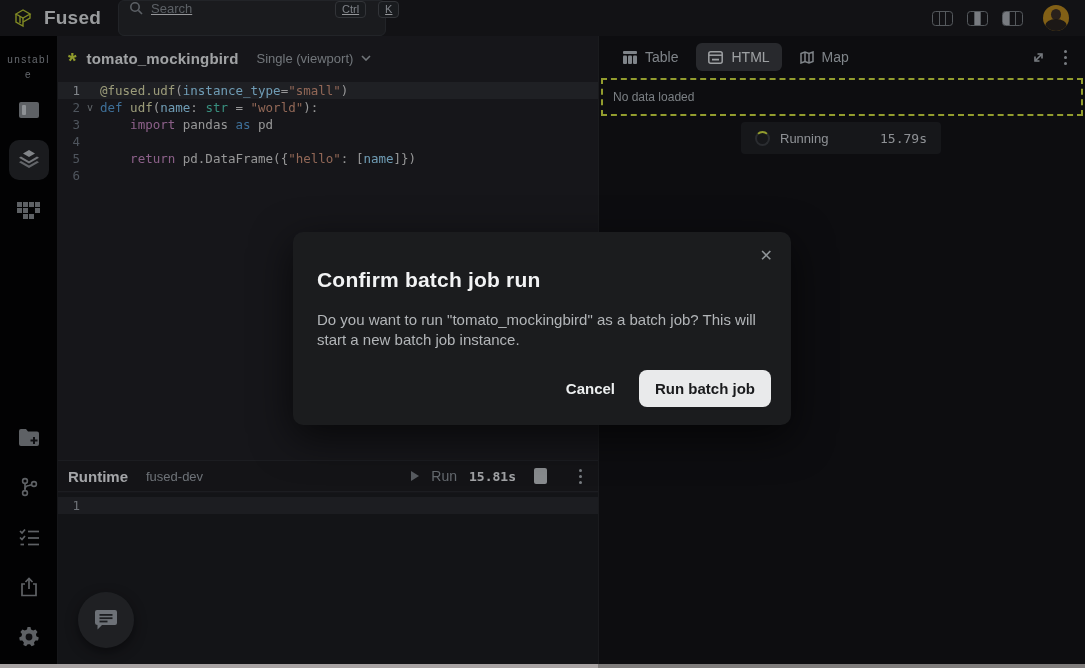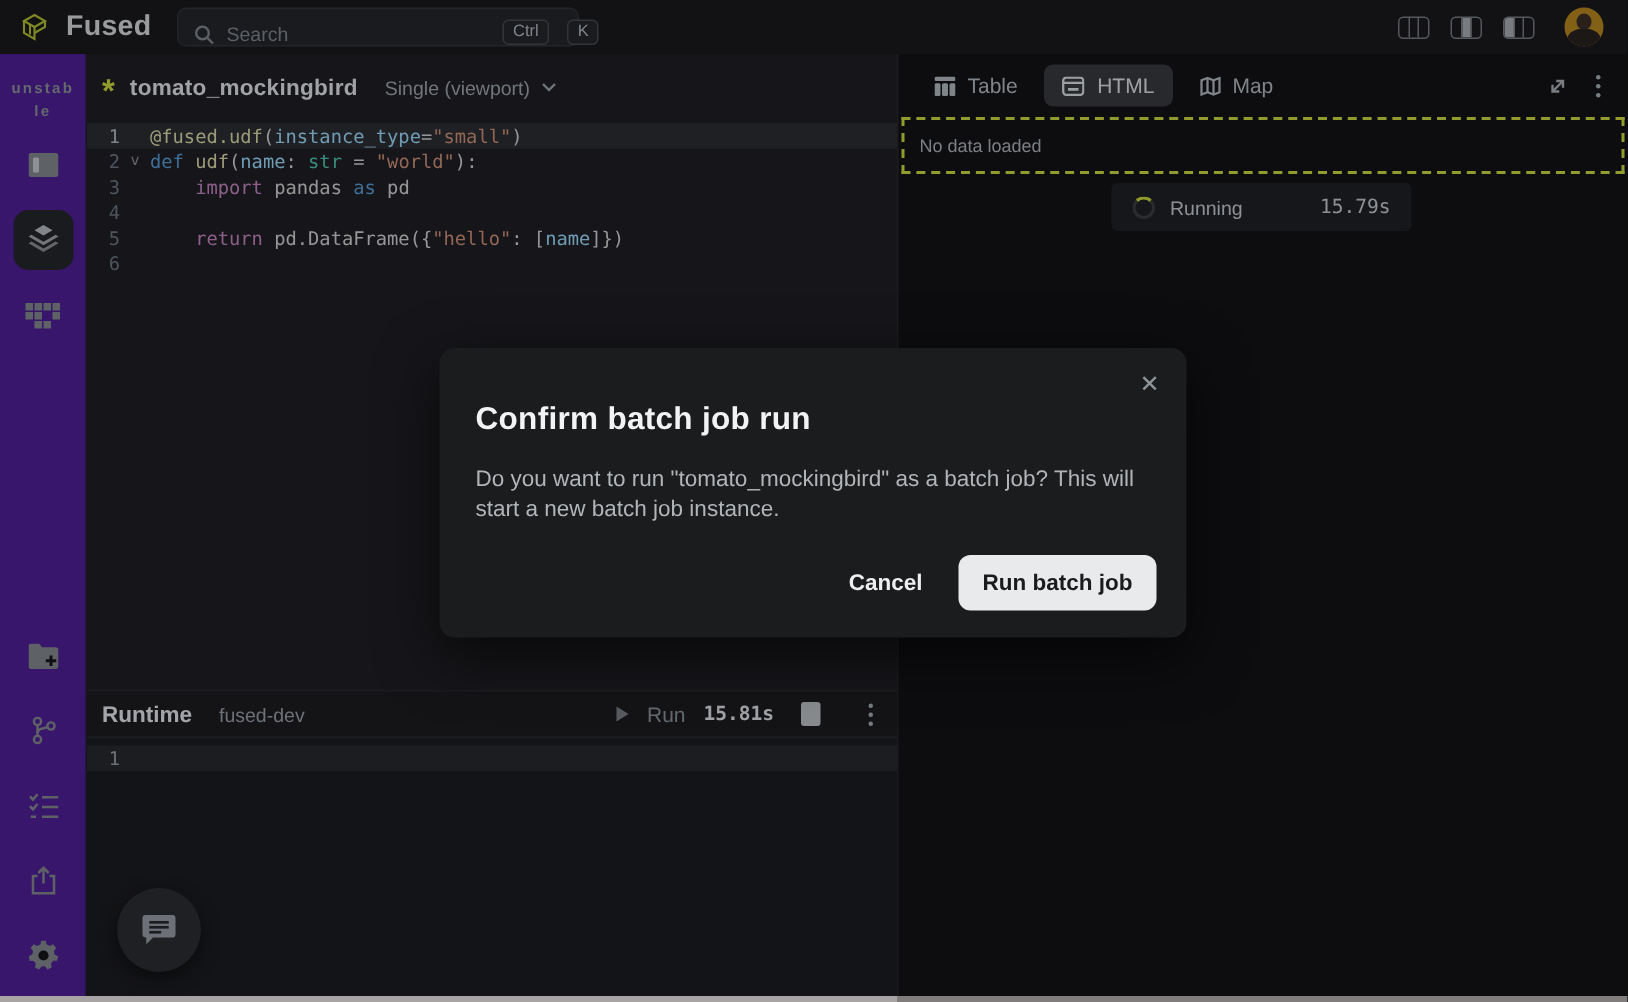--- a/index.html
+++ b/index.html
@@ -11,22 +11,22 @@
   svg { display:block; }
 
   
   .topbar {
     position:absolute; left:0; top:0; right:0; height:36px;
     background:#17181a; display:flex; align-items:center; z-index:5;
   }
   .logo-wrap { display:flex; align-items:center; gap:10px; padding-left:12px; width:118px; }
   .app-name { font-size:19px; font-weight:700; color:#d9dbdd; letter-spacing:.2px; }
   .search-pill {
-    width:268px; height:26px; background:#232528; border:1px solid #2e3135;
-    border-radius:6px; display:flex; align-items:flex-end; padding:0 6px 0 10px; gap:8px;
+    width:268px; height:36px; background:#232528; border:1px solid #2e3135;
+    border-radius:6px; display:flex; align-items:flex-start; padding:0 6px 0 10px; gap:8px;text-decoration:underline;
   }
   .search-input {
     flex:1; background:transparent; border:none; outline:none;
     color:#c8ccd0; font-size:13px; font-family:"Liberation Sans",sans-serif;
   }
   .search-input::placeholder { color:#81878d; }
   .kbd {
     font-size:11px; color:#b4bac0; border:1px solid #45484c; border-radius:4px;
     padding:2px 6px; line-height:1; background:#222427;
   }
@@ -42,21 +42,21 @@
   .avatar {
     width:26px; height:26px; border-radius:50%; overflow:hidden; background:#b8871c;
     position:relative; margin-left:6px; cursor:pointer;
   }
   .avatar .head { position:absolute; left:8px; top:4px; width:10px; height:11px; border-radius:50%; background:#3a2d24; }
   .avatar .body { position:absolute; left:2px; top:14px; width:22px; height:14px; border-radius:50% 50% 0 0; background:#26201c; }
 
   
   .sidebar {
     position:absolute; left:0; top:36px; bottom:0; width:58px;
-    background:#4c1d95; border-right:1px solid #1d1f22; z-index:4;font-weight:bold;
+    background:#000000; border-right:1px solid #1d1f22; z-index:4;
   }
   .version-label {
     margin-top:16px; text-align:center; font-size:10px; letter-spacing:1.5px;
     color:#8f949a; line-height:15px; word-break:break-all; padding:0 6px;
   }
   .side-icon {
     position:absolute; left:50%; transform:translateX(-50%);
     width:40px; height:40px; display:flex; align-items:center; justify-content:center;
     border-radius:10px; cursor:pointer;
   }

